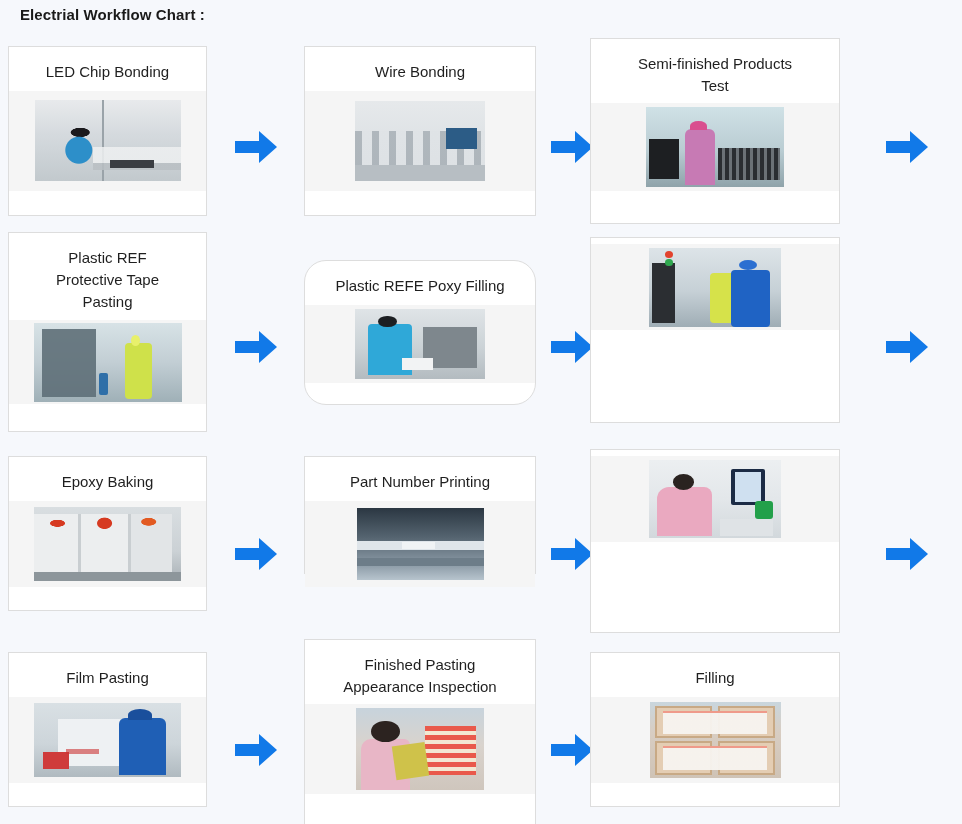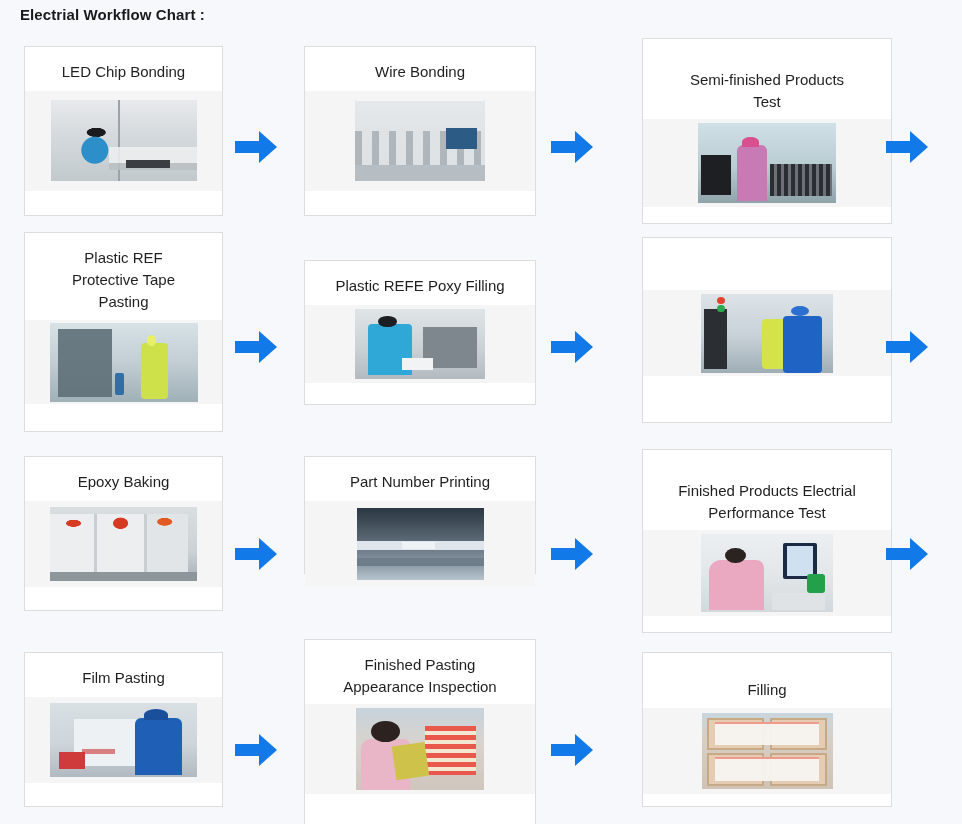--- a/index.html
+++ b/index.html
@@ -89,23 +89,23 @@
   
   .arrow {
     position: absolute;
     width: 46px;
     height: 38px;
   }
   .arrow svg { display: block; }
 
   
   
-  .c1 { left: 24px;  width: 199px; }
+  .c1 { left: 8px;  width: 199px; }
   .c2 { left: 304px; width: 232px; }
-  .c3 { left: 642px; width: 250px; justify-content: center; }
+  .c3 { left: 590px; width: 250px; }
 
   .a1 { left: 233px; }
   .a2 { left: 549px; }
   .a3 { left: 884px; }
 </style>
 </head>
 <body>
 
 <div id="page-title">Electrial Workflow Chart :</div>
 
@@ -193,21 +193,21 @@
         </div>
       </div>
     </div>
 
     <div class="arrow a1" style="top:96px;">
       <svg width="46" height="38" viewBox="0 0 46 38">
         <path d="M2 13 H26 V3 L44 19 L26 35 V25 H2 Z" fill="#1179e8"></path>
       </svg>
     </div>
 
-    <div class="card c2" style="top:28px; height:145px;">
+    <div class="card c2" style="top:28px; height:145px;border-radius:22px;">
       <div class="card-title">Plastic REFE Poxy Filling</div>
       <div class="card-media" style="height:78px; margin-top:8px;">
         <div class="photo" style="width:130px;height:70px;">
           <div class="layer" style="background:linear-gradient(180deg,#dfe4e7 0%,#cbd2d6 55%,#b3bbc0 100%);"></div>
           <div class="layer" style="background:#2fa8d8; left:10%; right:56%; top:22%; bottom:6%; border-radius:4px 4px 0 0;"></div>
           <div class="layer" style="background:#1c1f22; left:18%; right:68%; top:10%; height:16%; border-radius:50%;"></div>
           <div class="layer" style="background:#7e878d; left:52%; right:6%; top:26%; bottom:16%;"></div>
           <div class="layer" style="background:#f2f3f4; left:36%; right:40%; top:70%; bottom:12%;"></div>
         </div>
       </div>
@@ -277,22 +277,20 @@
       </div>
     </div>
 
     <div class="arrow a2" style="top:88px;">
       <svg width="46" height="38" viewBox="0 0 46 38">
         <path d="M2 13 H26 V3 L44 19 L26 35 V25 H2 Z" fill="#1179e8"></path>
       </svg>
     </div>
 
     <div class="card c3" style="top:2px; height:184px;">
-      <div class="card-title" style="white-space:pre-line;">Finished Products Electrial
-Performance Test</div>
       <div class="card-media" style="height:86px; margin-top:6px;">
         <div class="photo" style="width:132px;height:78px;">
           <div class="layer" style="background:linear-gradient(180deg,#eceff1 0%,#e3e7ea 50%,#d2d8dc 100%);"></div>
           <div class="layer" style="background:#eaa9c0; left:6%; right:52%; top:34%; bottom:2%; border-radius:12px 8px 0 0;"></div>
           <div class="layer" style="background:#2a2320; left:18%; right:66%; top:18%; height:20%; border-radius:50%;"></div>
           <div class="layer" style="background:#1b2b45; left:62%; right:12%; top:12%; bottom:42%; border-radius:2px;"></div>
           <div class="layer" style="background:#cfe0f0; left:65%; right:15%; top:16%; bottom:46%;"></div>
           <div class="layer" style="background:#22a04a; left:80%; right:6%; top:52%; bottom:24%; border-radius:3px;"></div>
           <div class="layer" style="background:#dfe3e6; left:54%; right:6%; top:76%; bottom:2%;"></div>
         </div>

